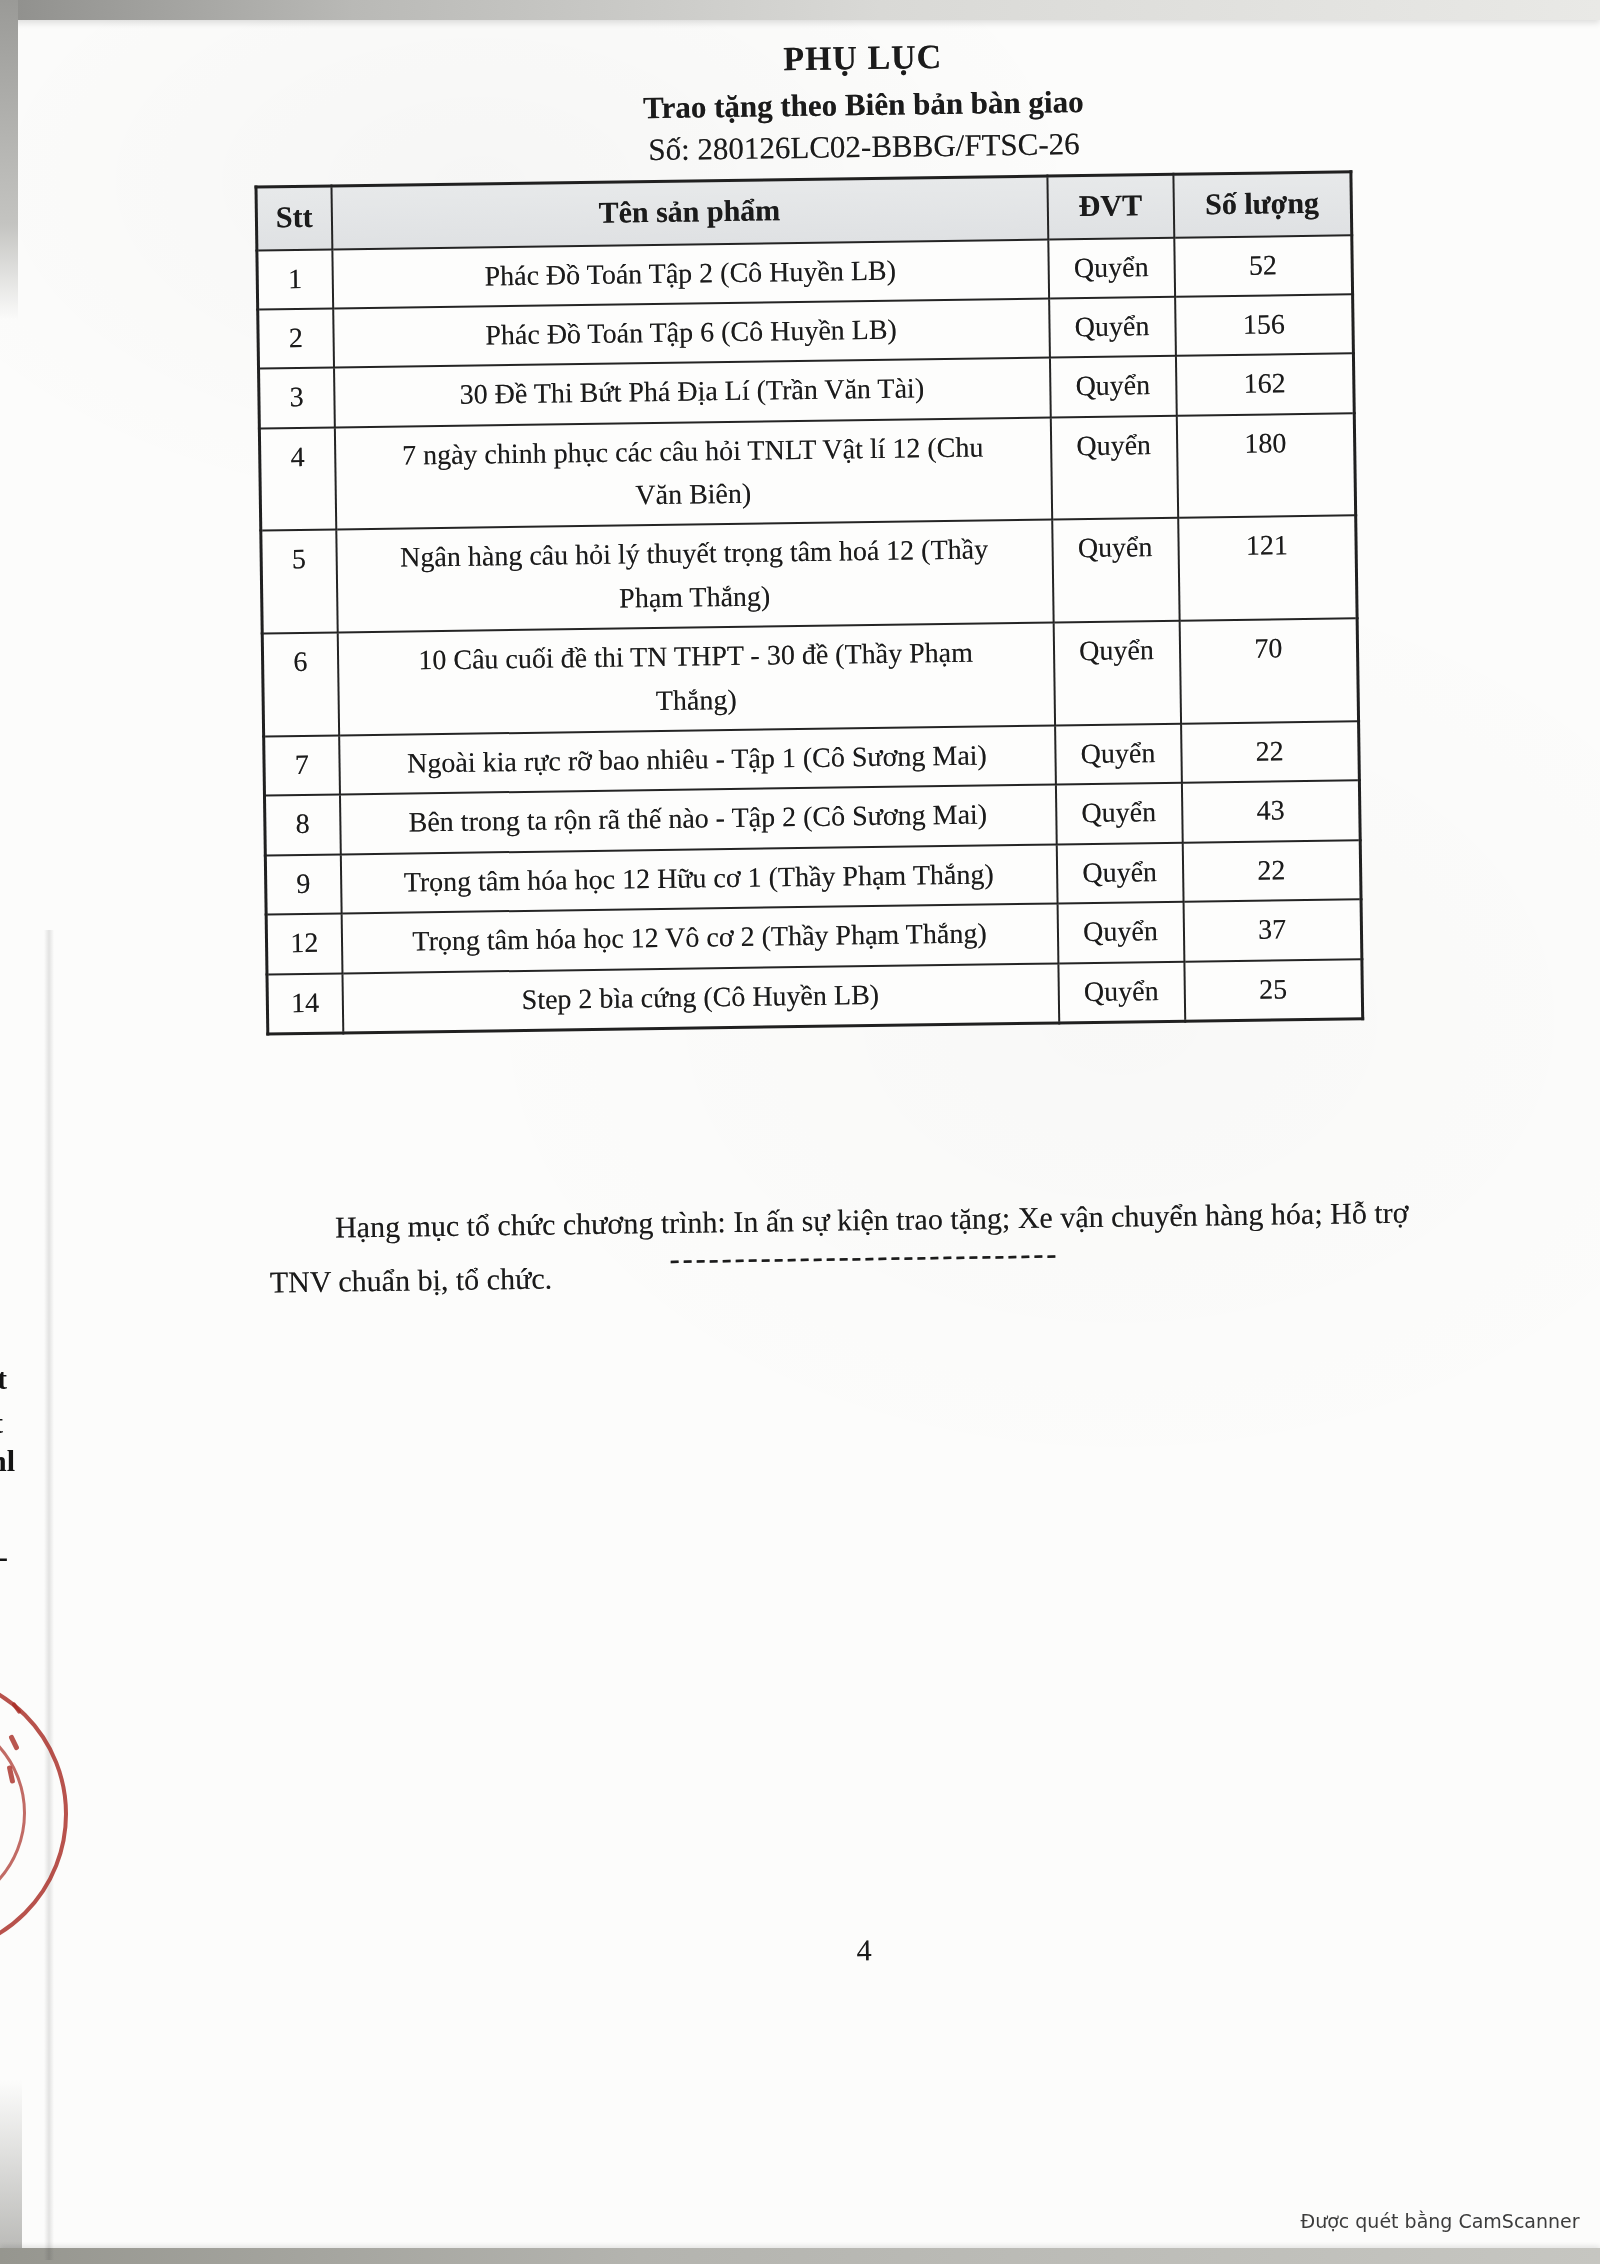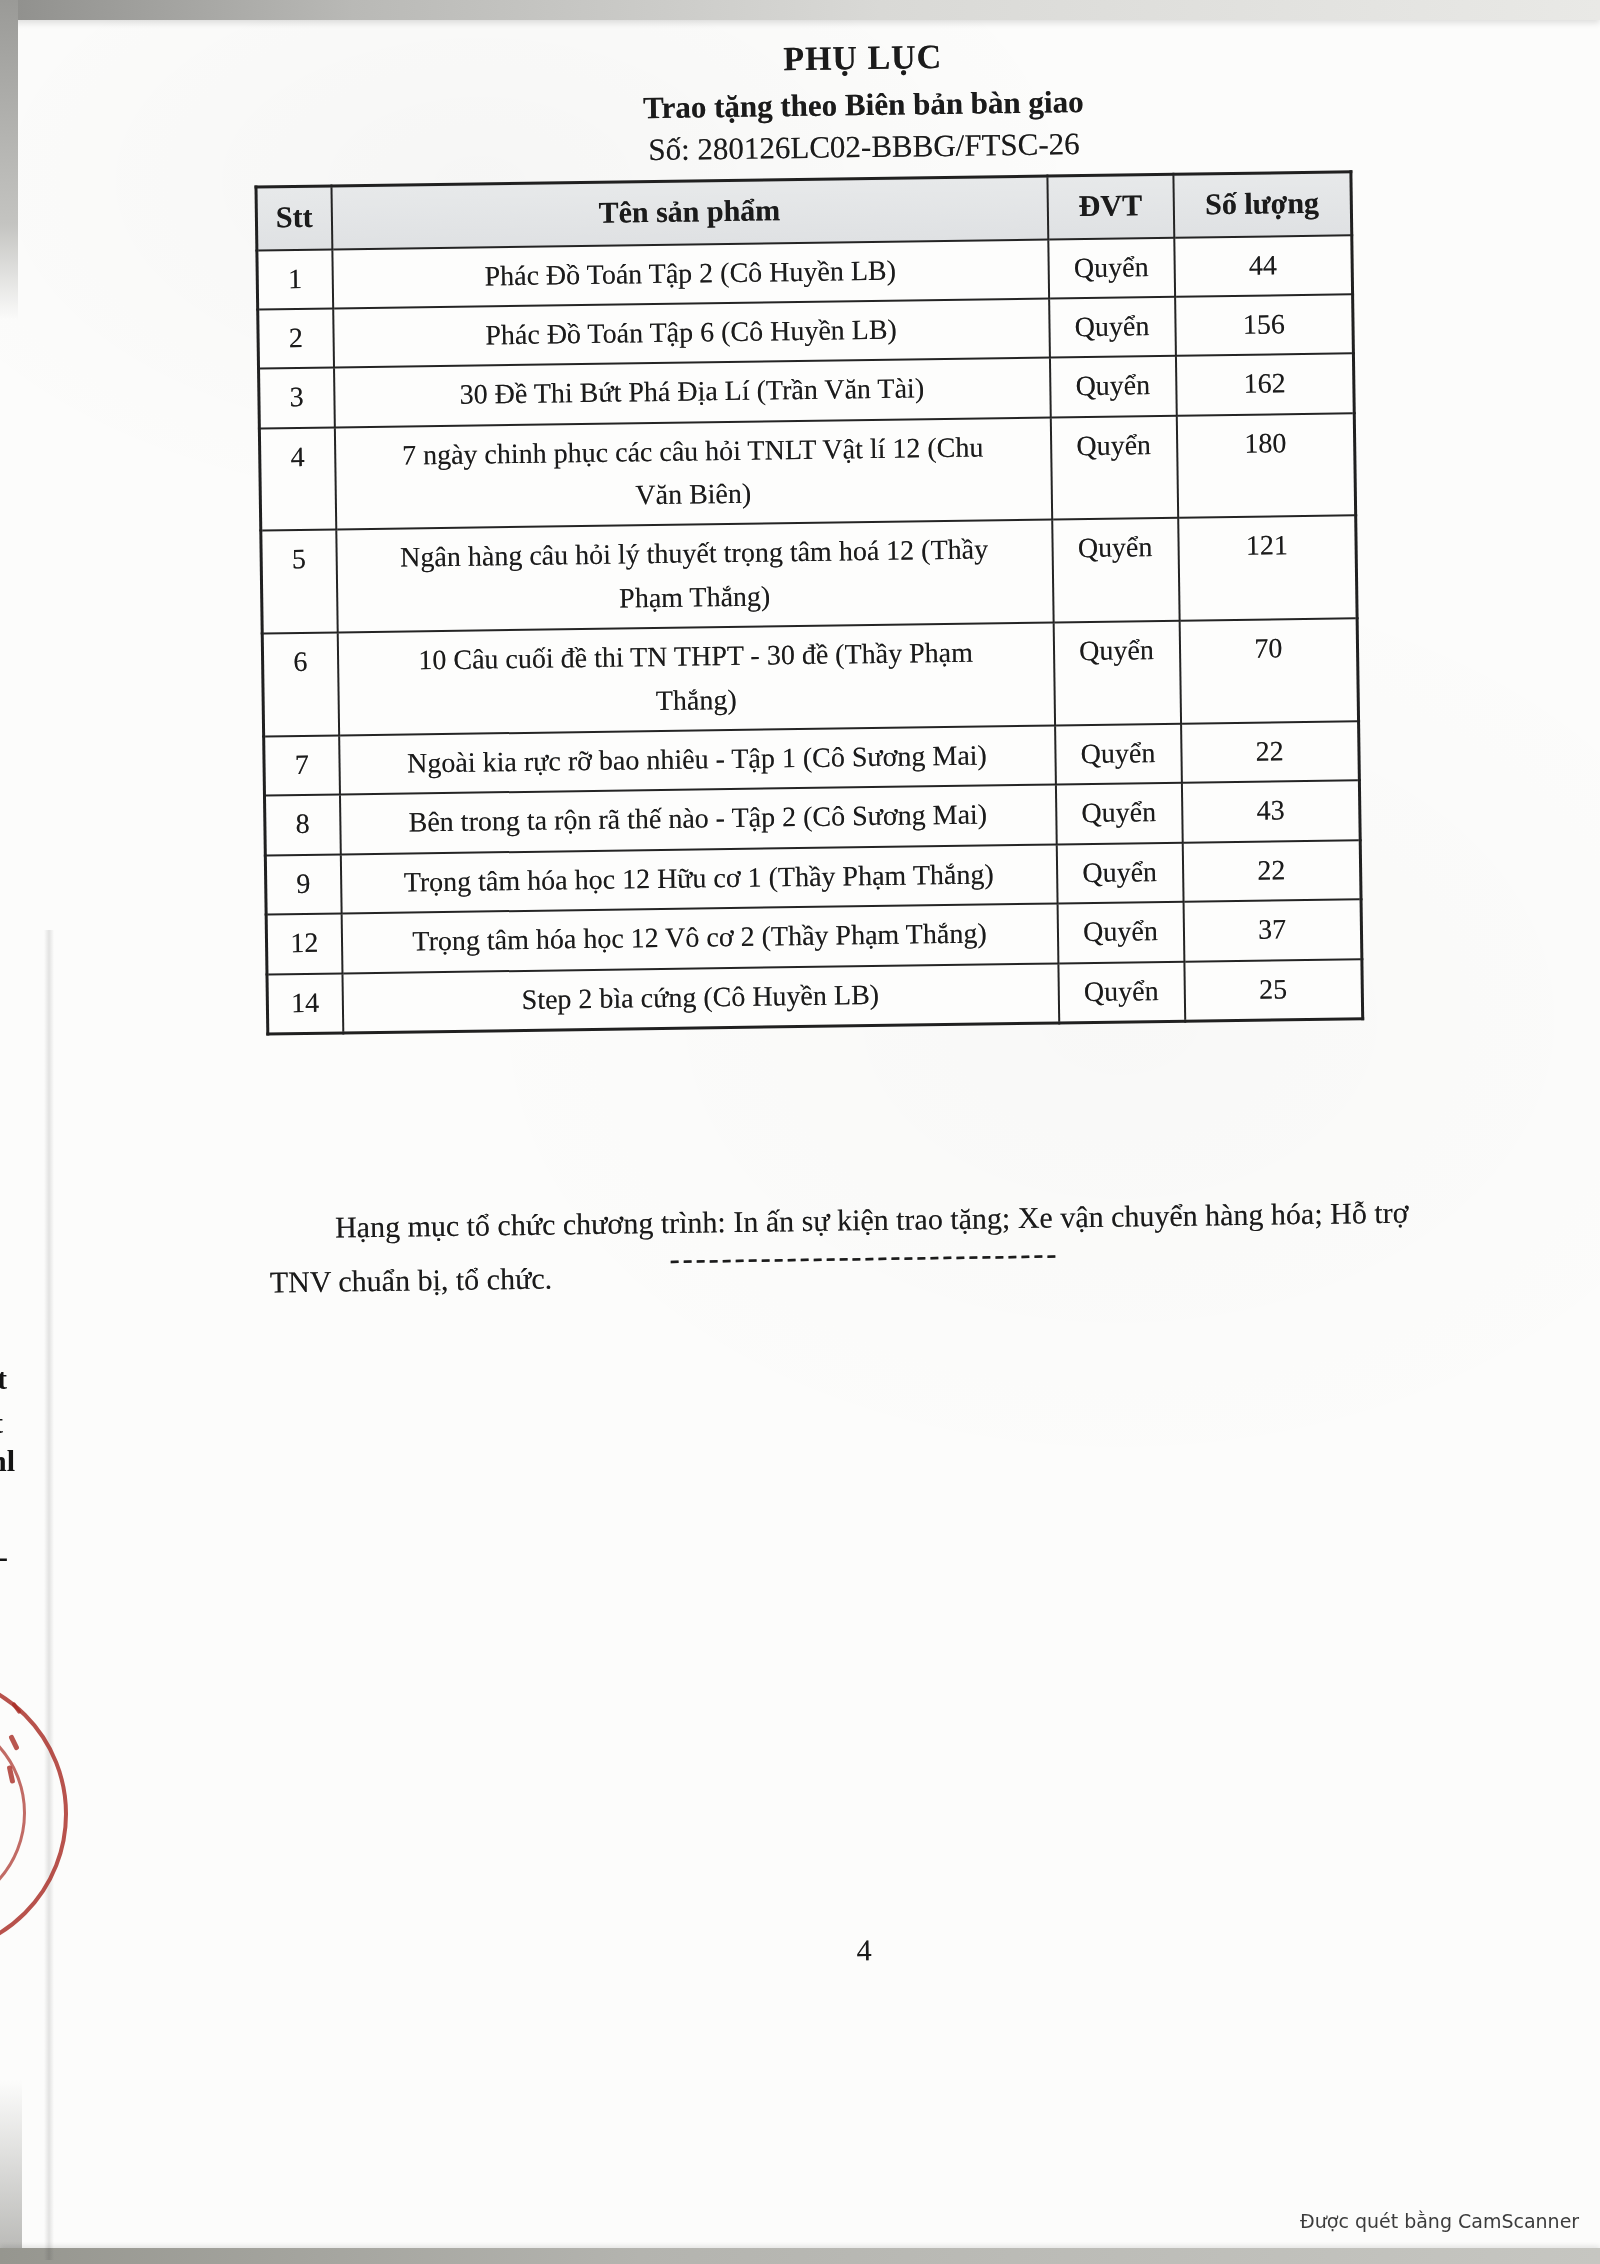--- a/index.html
+++ b/index.html
@@ -122,21 +122,21 @@
     font-weight: bold; font-size: 30px; letter-spacing: 3px;
     white-space: nowrap; overflow: hidden;
   }
   .page-number {
     position: absolute; left: 800px; top: 1934px; width: 80px;
     text-align: center; font-size: 30px;
   }
   .camscanner {
     position: absolute; left: 1300px; top: 2210px; width: 280px;
     font-family: "DejaVu Sans", "Liberation Sans", sans-serif;
-    font-size: 19px; color: #3c3c3c; text-align: left;
+    font-size: 19px; color: #3c3c3c; text-align: center;
     text-shadow: none;
   }
 </style>
 </head>
 <body>
 
 <div id="page">
 
   <div class="sheet">
 
@@ -159,21 +159,21 @@
           <th>Tên sản phẩm</th>
           <th>ĐVT</th>
           <th>Số lượng</th>
         </tr>
       </thead>
       <tbody>
   <tr>
     <td class="c-stt"><span>1</span></td>
     <td class="c-name"><span class="nm">Phác Đồ Toán Tập 2 (Cô Huyền LB)</span></td>
     <td class="c-dvt"><span>Quyển</span></td>
-    <td class="c-qty"><span>44</span></td>
+    <td class="c-qty"><span>52</span></td>
   </tr>
 
   <tr>
     <td class="c-stt"><span>2</span></td>
     <td class="c-name"><span class="nm">Phác Đồ Toán Tập 6 (Cô Huyền LB)</span></td>
     <td class="c-dvt"><span>Quyển</span></td>
     <td class="c-qty"><span>156</span></td>
   </tr>
 
   <tr>

